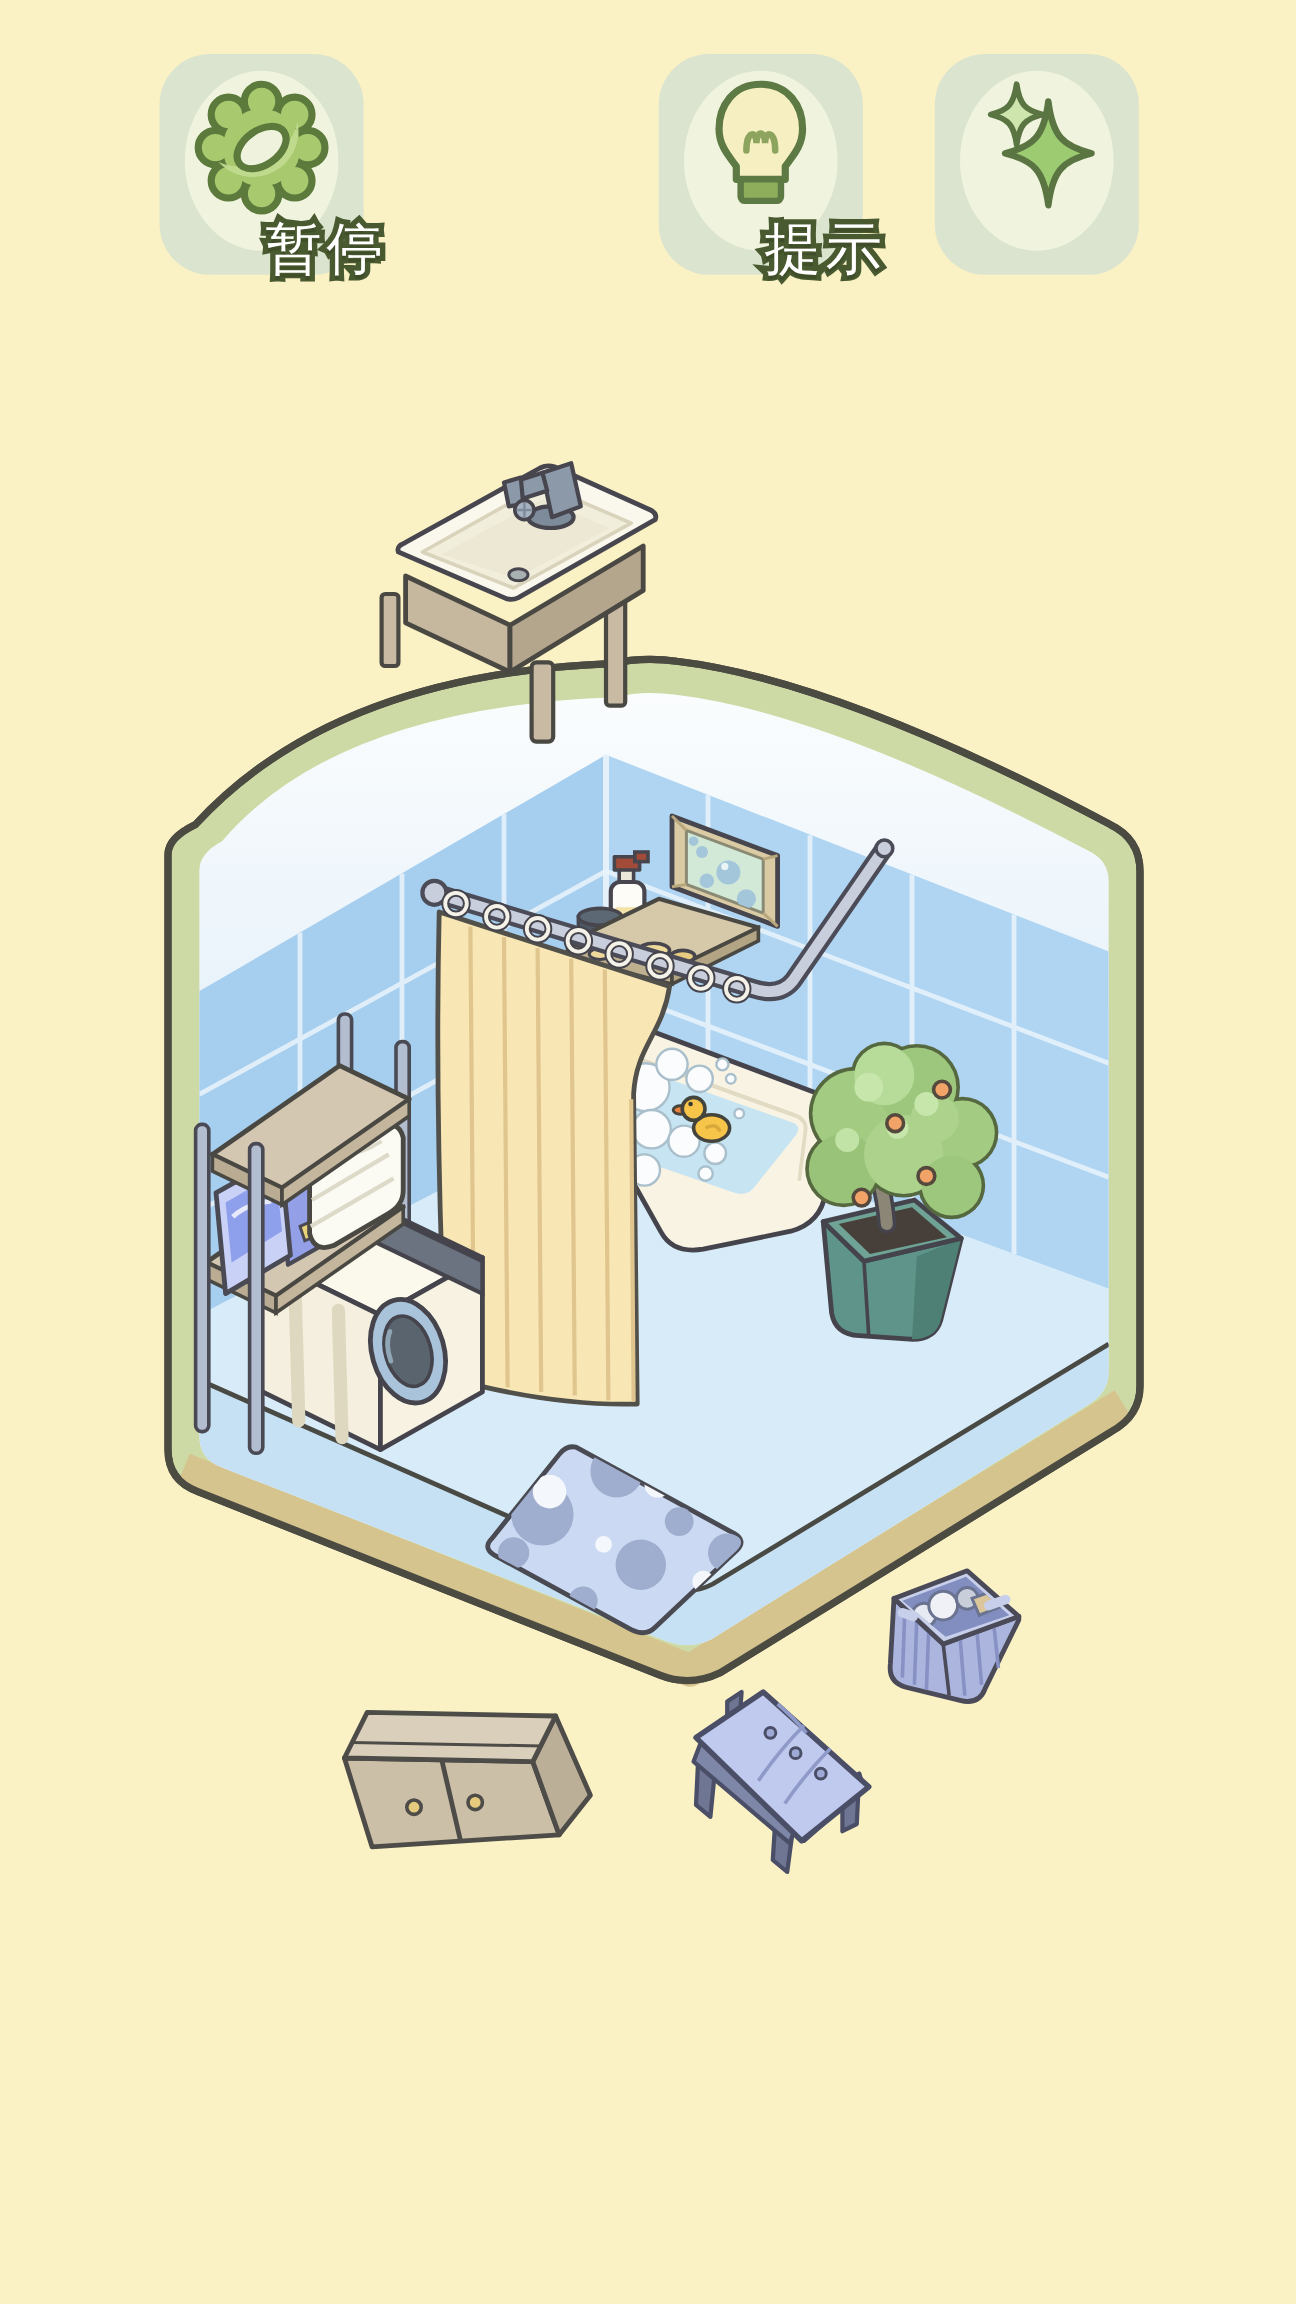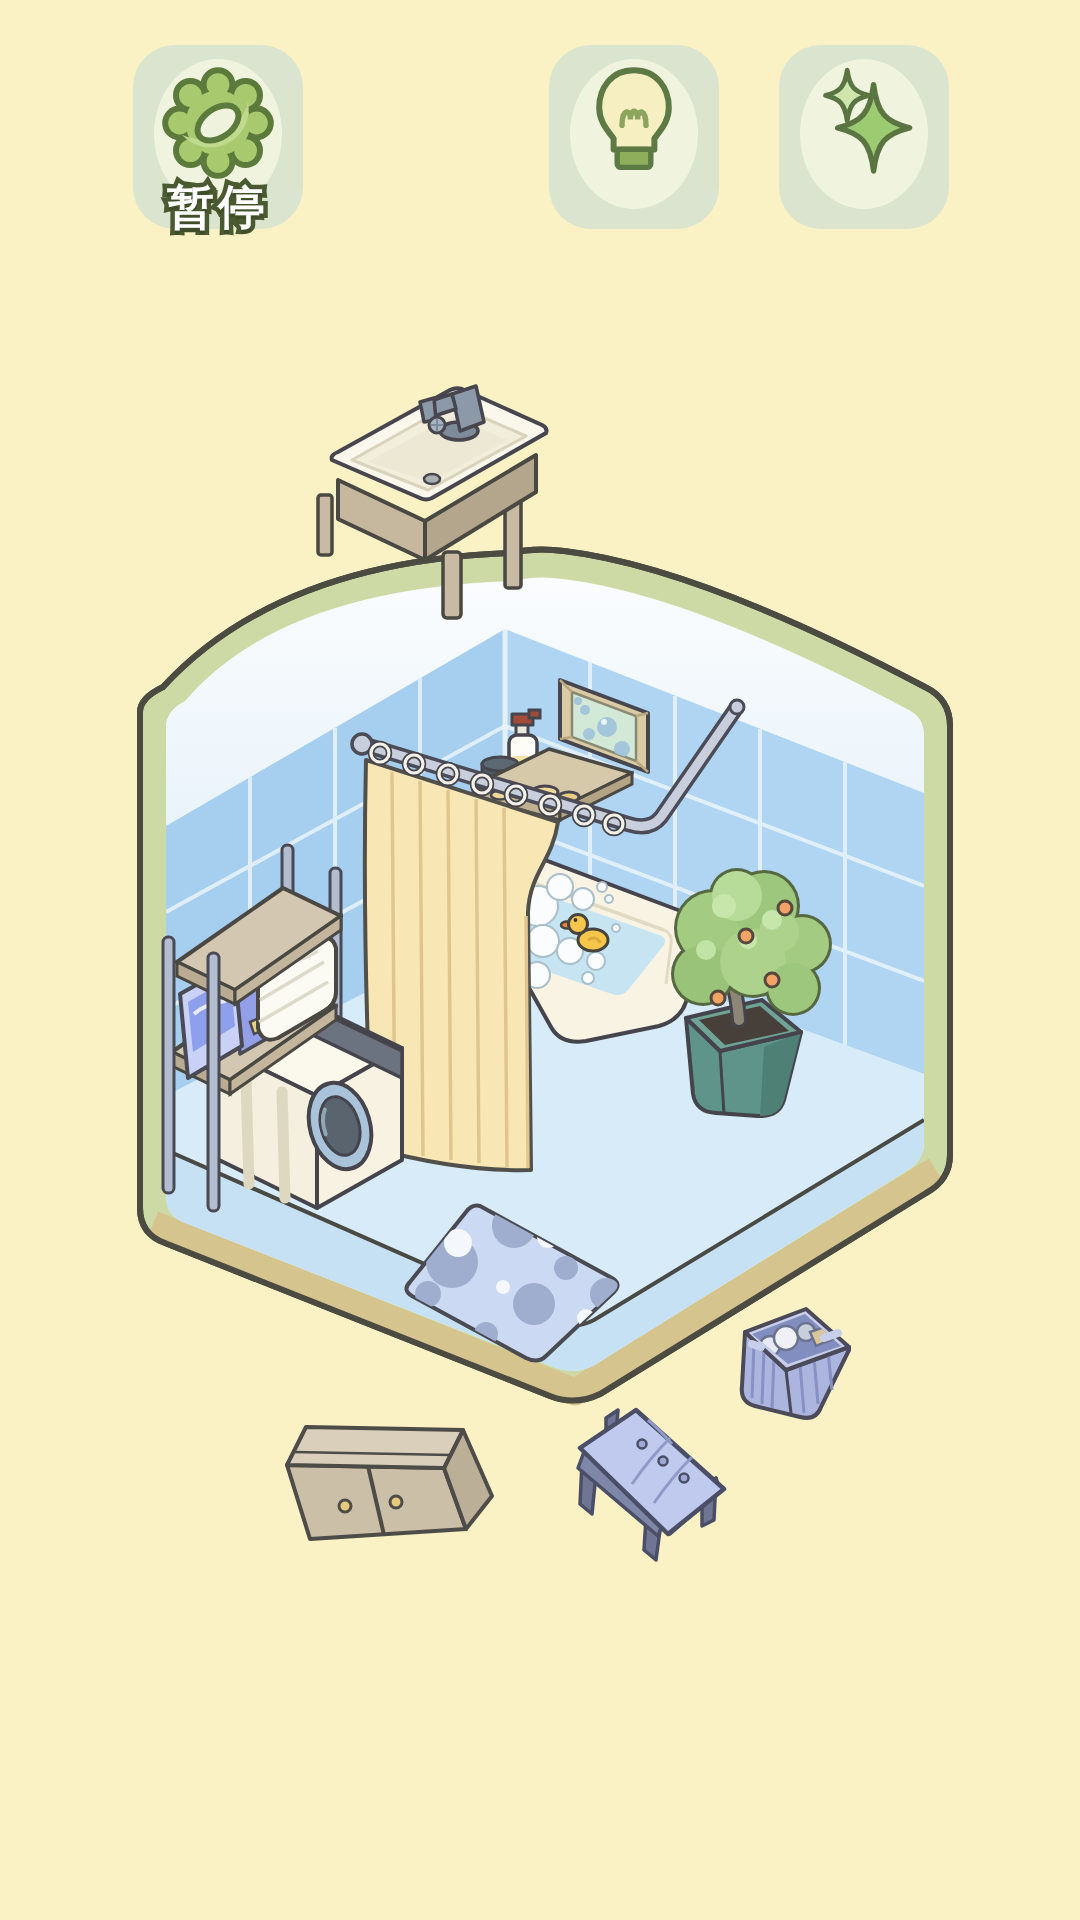--- a/index.html
+++ b/index.html
@@ -5,22 +5,22 @@
   html,body{margin:0;padding:0;}
   body{width:1080px;height:1920px;position:relative;overflow:hidden;
        background:#FAF1C4;font-family:"Liberation Sans","DejaVu Sans",sans-serif;}
   #scene{position:absolute;left:0;top:0;width:1080px;height:1920px;}
   .hud-btn{position:absolute;width:170px;height:186px;}
   .tile{position:absolute;left:0;top:0;width:170px;height:184px;border-radius:42px;
         background:#DAE4CF;}
   .tile-oval{position:absolute;left:21px;top:14px;width:128px;height:150px;border-radius:50%;
         background:#F0F4DF;}
   .tile-icon{position:absolute;left:25px;top:18px;width:120px;height:120px;}
-  .btn-label{position:absolute;left:-20px;right:-20px;bottom:-8px;text-align:center;
-        font-size:47px;font-weight:700;letter-spacing:4px;color:#ffffff;
+  .btn-label{position:absolute;left:-20px;right:-20px;bottom:-8px;text-align:right;
+        font-size:47px;font-weight:400;letter-spacing:4px;color:#ffffff;
         -webkit-text-stroke:9px #4A5A30;paint-order:stroke fill;
         text-shadow:0 4px 0 #3F4E28;}
 </style>
 </head>
 <body>
 
 <svg id="scene" viewBox="0 0 1080 1920">
   <defs>
     <linearGradient id="gWall" x1="0" y1="540" x2="0" y2="960" gradientUnits="userSpaceOnUse">
       <stop offset="0" stop-color="#FDFEFE"></stop>
@@ -396,20 +396,21 @@
 </div>
 
 <div class="hud-btn" style="left:549px;top:45px;">
   <div class="tile"></div>
   <div class="tile-oval"></div>
   <svg class="tile-icon" viewBox="0 0 100 100">
     <path d="M50,6 C31,6 21,21 21,37 C21,49 28,56 33,63 L33,72 L67,72 L67,63 C72,56 79,49 79,37 C79,21 69,6 50,6 Z" fill="#F6EFC2" stroke="#5E7A44" stroke-width="5" stroke-linejoin="round"></path>
     <path d="M40,52 C40,38 47,38 47,47 C47,38 53,38 53,47 C53,38 60,38 60,52" fill="none" stroke="#8CA45E" stroke-width="4.5" stroke-linecap="round"></path>
     <rect x="36" y="72" width="28" height="15" rx="3" fill="#8FAE5C" stroke="#5E7A44" stroke-width="4.5"></rect>
   </svg>
+  <div class="btn-label">提示</div>
 </div>
 
 <div class="hud-btn" style="left:779px;top:45px;">
   <div class="tile"></div>
   <div class="tile-oval"></div>
   <svg class="tile-icon" viewBox="0 0 100 100">
     <path d="M36,6 C38,20 42,24 54,27 C42,30 38,34 36,48 C34,34 30,30 18,27 C30,24 34,20 36,6 Z" fill="#CFE5AE" stroke="#5A7542" stroke-width="4" stroke-linejoin="round"></path>
     <path d="M58,18 C61,42 68,49 88,54 C68,59 61,66 58,90 C55,66 48,59 28,54 C48,49 55,42 58,18 Z" fill="#9CCB72" stroke="#5A7542" stroke-width="4.5" stroke-linejoin="round"></path>
   </svg>
 </div>

